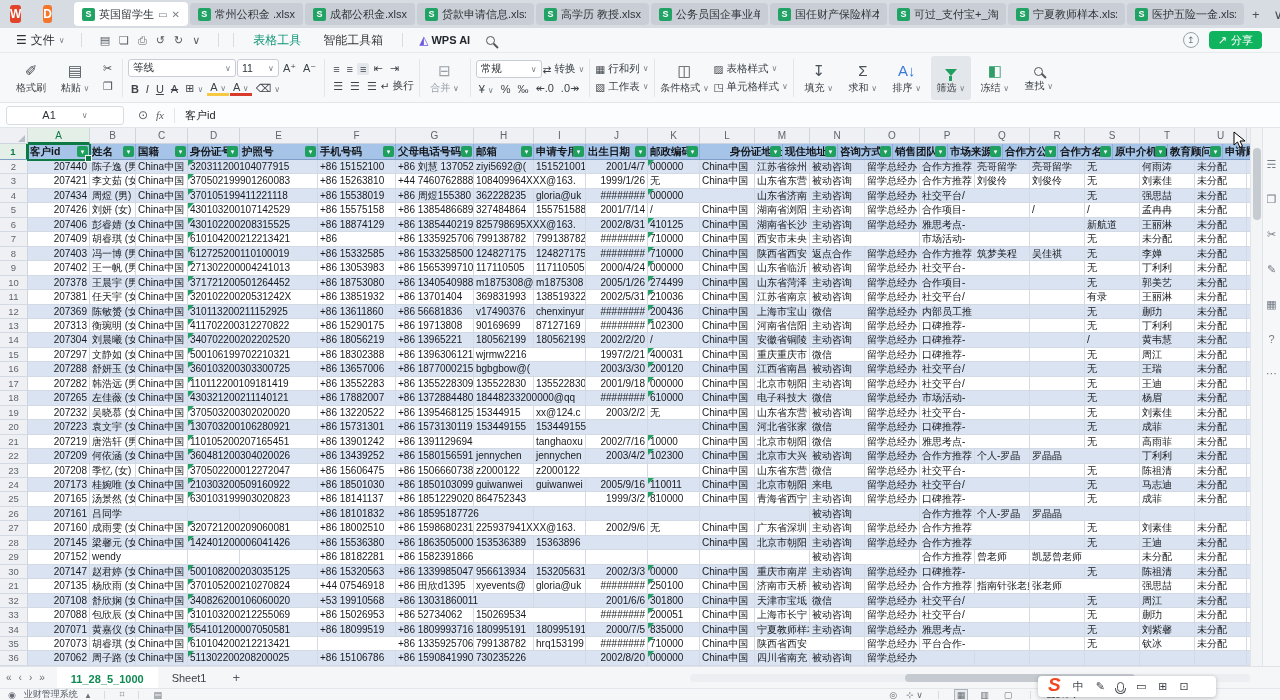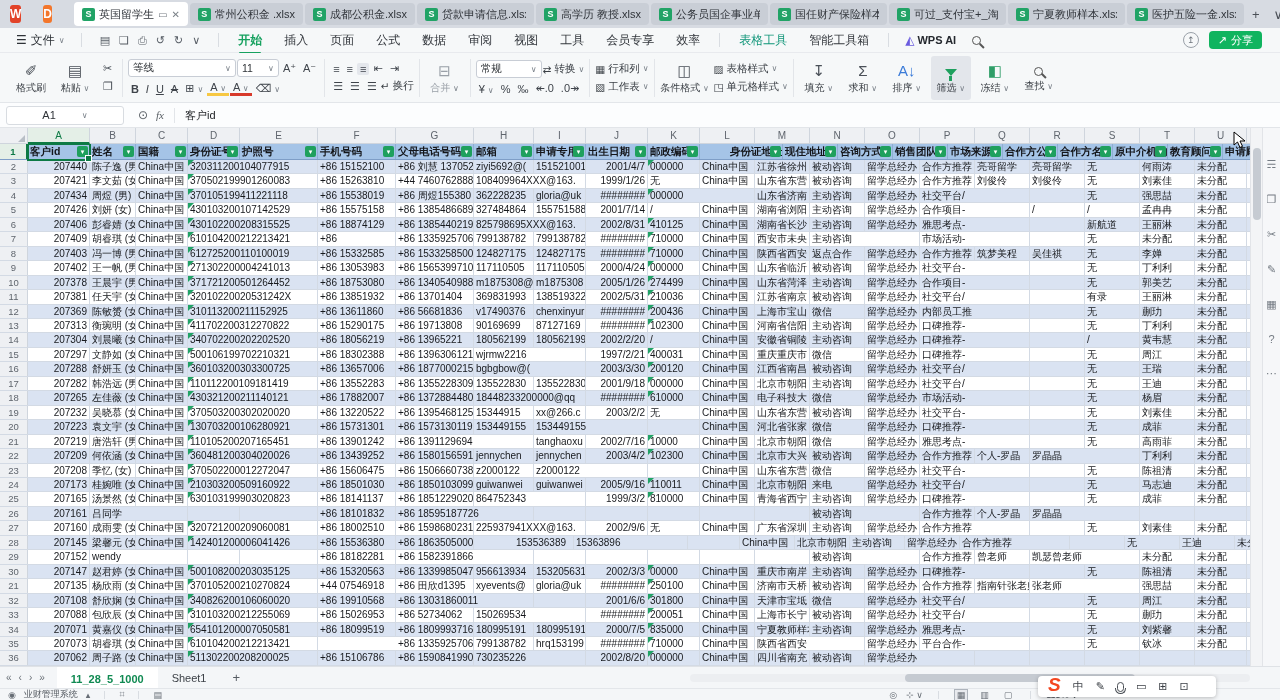--- a/index.html
+++ b/index.html
@@ -193,32 +193,20 @@
     <span class="vsep"></span>
     <div class="qicons">
         <span>▤</span>
         <span>❏</span>
         <span>⎙</span>
         <span>↺</span>
         <span>↻</span>
         <span>∨</span>
       </div>
     <span class="vsep"></span>
-    <div style="display:flex">
-        <span class="mitem active">开始</span>
-        <span class="mitem">插入</span>
-        <span class="mitem">页面</span>
-        <span class="mitem">公式</span>
-        <span class="mitem">数据</span>
-        <span class="mitem">审阅</span>
-        <span class="mitem">视图</span>
-        <span class="mitem">工具</span>
-        <span class="mitem">会员专享</span>
-        <span class="mitem">效率</span>
-      </div>
     <span class="vsep"></span>
     <div style="display:flex">
         <span class="mitem greenish">表格工具</span>
         <span class="mitem">智能工具箱</span>
       </div>
     <span class="vsep"></span>
     <span class="ai">
         <span class="tri">◭</span>
         <span>WPS AI</span>
       </span>
@@ -873,21 +861,21 @@
         <div class="grow">
           <div class="rn">19</div>
           <div class="gcell right" style="width: 62px;">207232</div>
           <div class="gcell" style="width: 46px;">吴晓慕 (女</div>
           <div class="gcell" style="width: 52px;">China中国</div>
           <div class="gcell spill tri" style="width: 52px;">370503200302020020</div>
           <div class="gcell" style="width: 78px;"></div>
           <div class="gcell" style="width: 78px;">+86 13220522</div>
           <div class="gcell" style="width: 78px;">+86 13954681251</div>
           <div class="gcell" style="width: 60px;">15344915</div>
-          <div class="gcell" style="width: 52px;">xx@266.c</div>
+          <div class="gcell" style="width: 52px;">xx@124.c</div>
           <div class="gcell right" style="width: 62px;">2003/2/2</div>
           <div class="gcell" style="width: 52px;">无</div>
           <div class="gcell" style="width: 55px;">China中国</div>
           <div class="gcell" style="width: 55px;">山东省东营</div>
           <div class="gcell" style="width: 55px;">被动咨询</div>
           <div class="gcell" style="width: 55px;">留学总经办</div>
           <div class="gcell spill" style="width: 55px;">社交平台-</div>
           <div class="gcell" style="width: 55px;"></div>
           <div class="gcell" style="width: 55px;"></div>
           <div class="gcell" style="width: 55px;">无</div>
@@ -1088,21 +1076,21 @@
         </div>
         <div class="grow band">
           <div class="rn">28</div>
           <div class="gcell right" style="width: 62px;">207145</div>
           <div class="gcell" style="width: 46px;">梁馨元 (女</div>
           <div class="gcell" style="width: 52px;">China中国</div>
           <div class="gcell spill tri" style="width: 52px;">142401200006041426</div>
           <div class="gcell" style="width: 78px;"></div>
           <div class="gcell" style="width: 78px;">+86 15536380</div>
           <div class="gcell" style="width: 78px;">+86 18635050001</div>
-          <div class="gcell" style="width: 60px; margin-left: 40px;">153536389</div>
+          <div class="gcell" style="width: 60px;">153536389</div>
           <div class="gcell spill" style="width: 52px;">15363896</div>
           <div class="gcell right" style="width: 62px;"></div>
           <div class="gcell" style="width: 52px;"></div>
           <div class="gcell" style="width: 55px;">China中国</div>
           <div class="gcell" style="width: 55px;">北京市朝阳</div>
           <div class="gcell" style="width: 55px;">主动咨询</div>
           <div class="gcell" style="width: 55px;">留学总经办</div>
           <div class="gcell spill" style="width: 55px;">合作方推荐</div>
           <div class="gcell" style="width: 55px;"></div>
           <div class="gcell" style="width: 55px;"></div>
@@ -1182,21 +1170,21 @@
           <div class="gcell" style="width: 55px;">强思喆</div>
           <div class="gcell" style="width: 52px;">未分配</div>
         </div>
         <div class="grow band">
           <div class="rn">32</div>
           <div class="gcell right" style="width: 62px;">207108</div>
           <div class="gcell" style="width: 46px;">舒欣娴 (女</div>
           <div class="gcell" style="width: 52px;">China中国</div>
           <div class="gcell spill tri" style="width: 52px;">340826200106060020</div>
           <div class="gcell" style="width: 78px;"></div>
-          <div class="gcell" style="width: 78px;">+86 19910568</div>
+          <div class="gcell" style="width: 78px;">+53 19910568</div>
           <div class="gcell spill" style="width: 78px;">+86 13031860011</div>
           <div class="gcell" style="width: 60px;"></div>
           <div class="gcell" style="width: 52px;"></div>
           <div class="gcell right" style="width: 62px;">2001/6/6</div>
           <div class="gcell tri" style="width: 52px;">301800</div>
           <div class="gcell" style="width: 55px;">China中国</div>
           <div class="gcell" style="width: 55px;">天津市宝坻</div>
           <div class="gcell" style="width: 55px;">微信</div>
           <div class="gcell" style="width: 55px;">留学总经办</div>
           <div class="gcell spill" style="width: 55px;">社交平台/</div>

